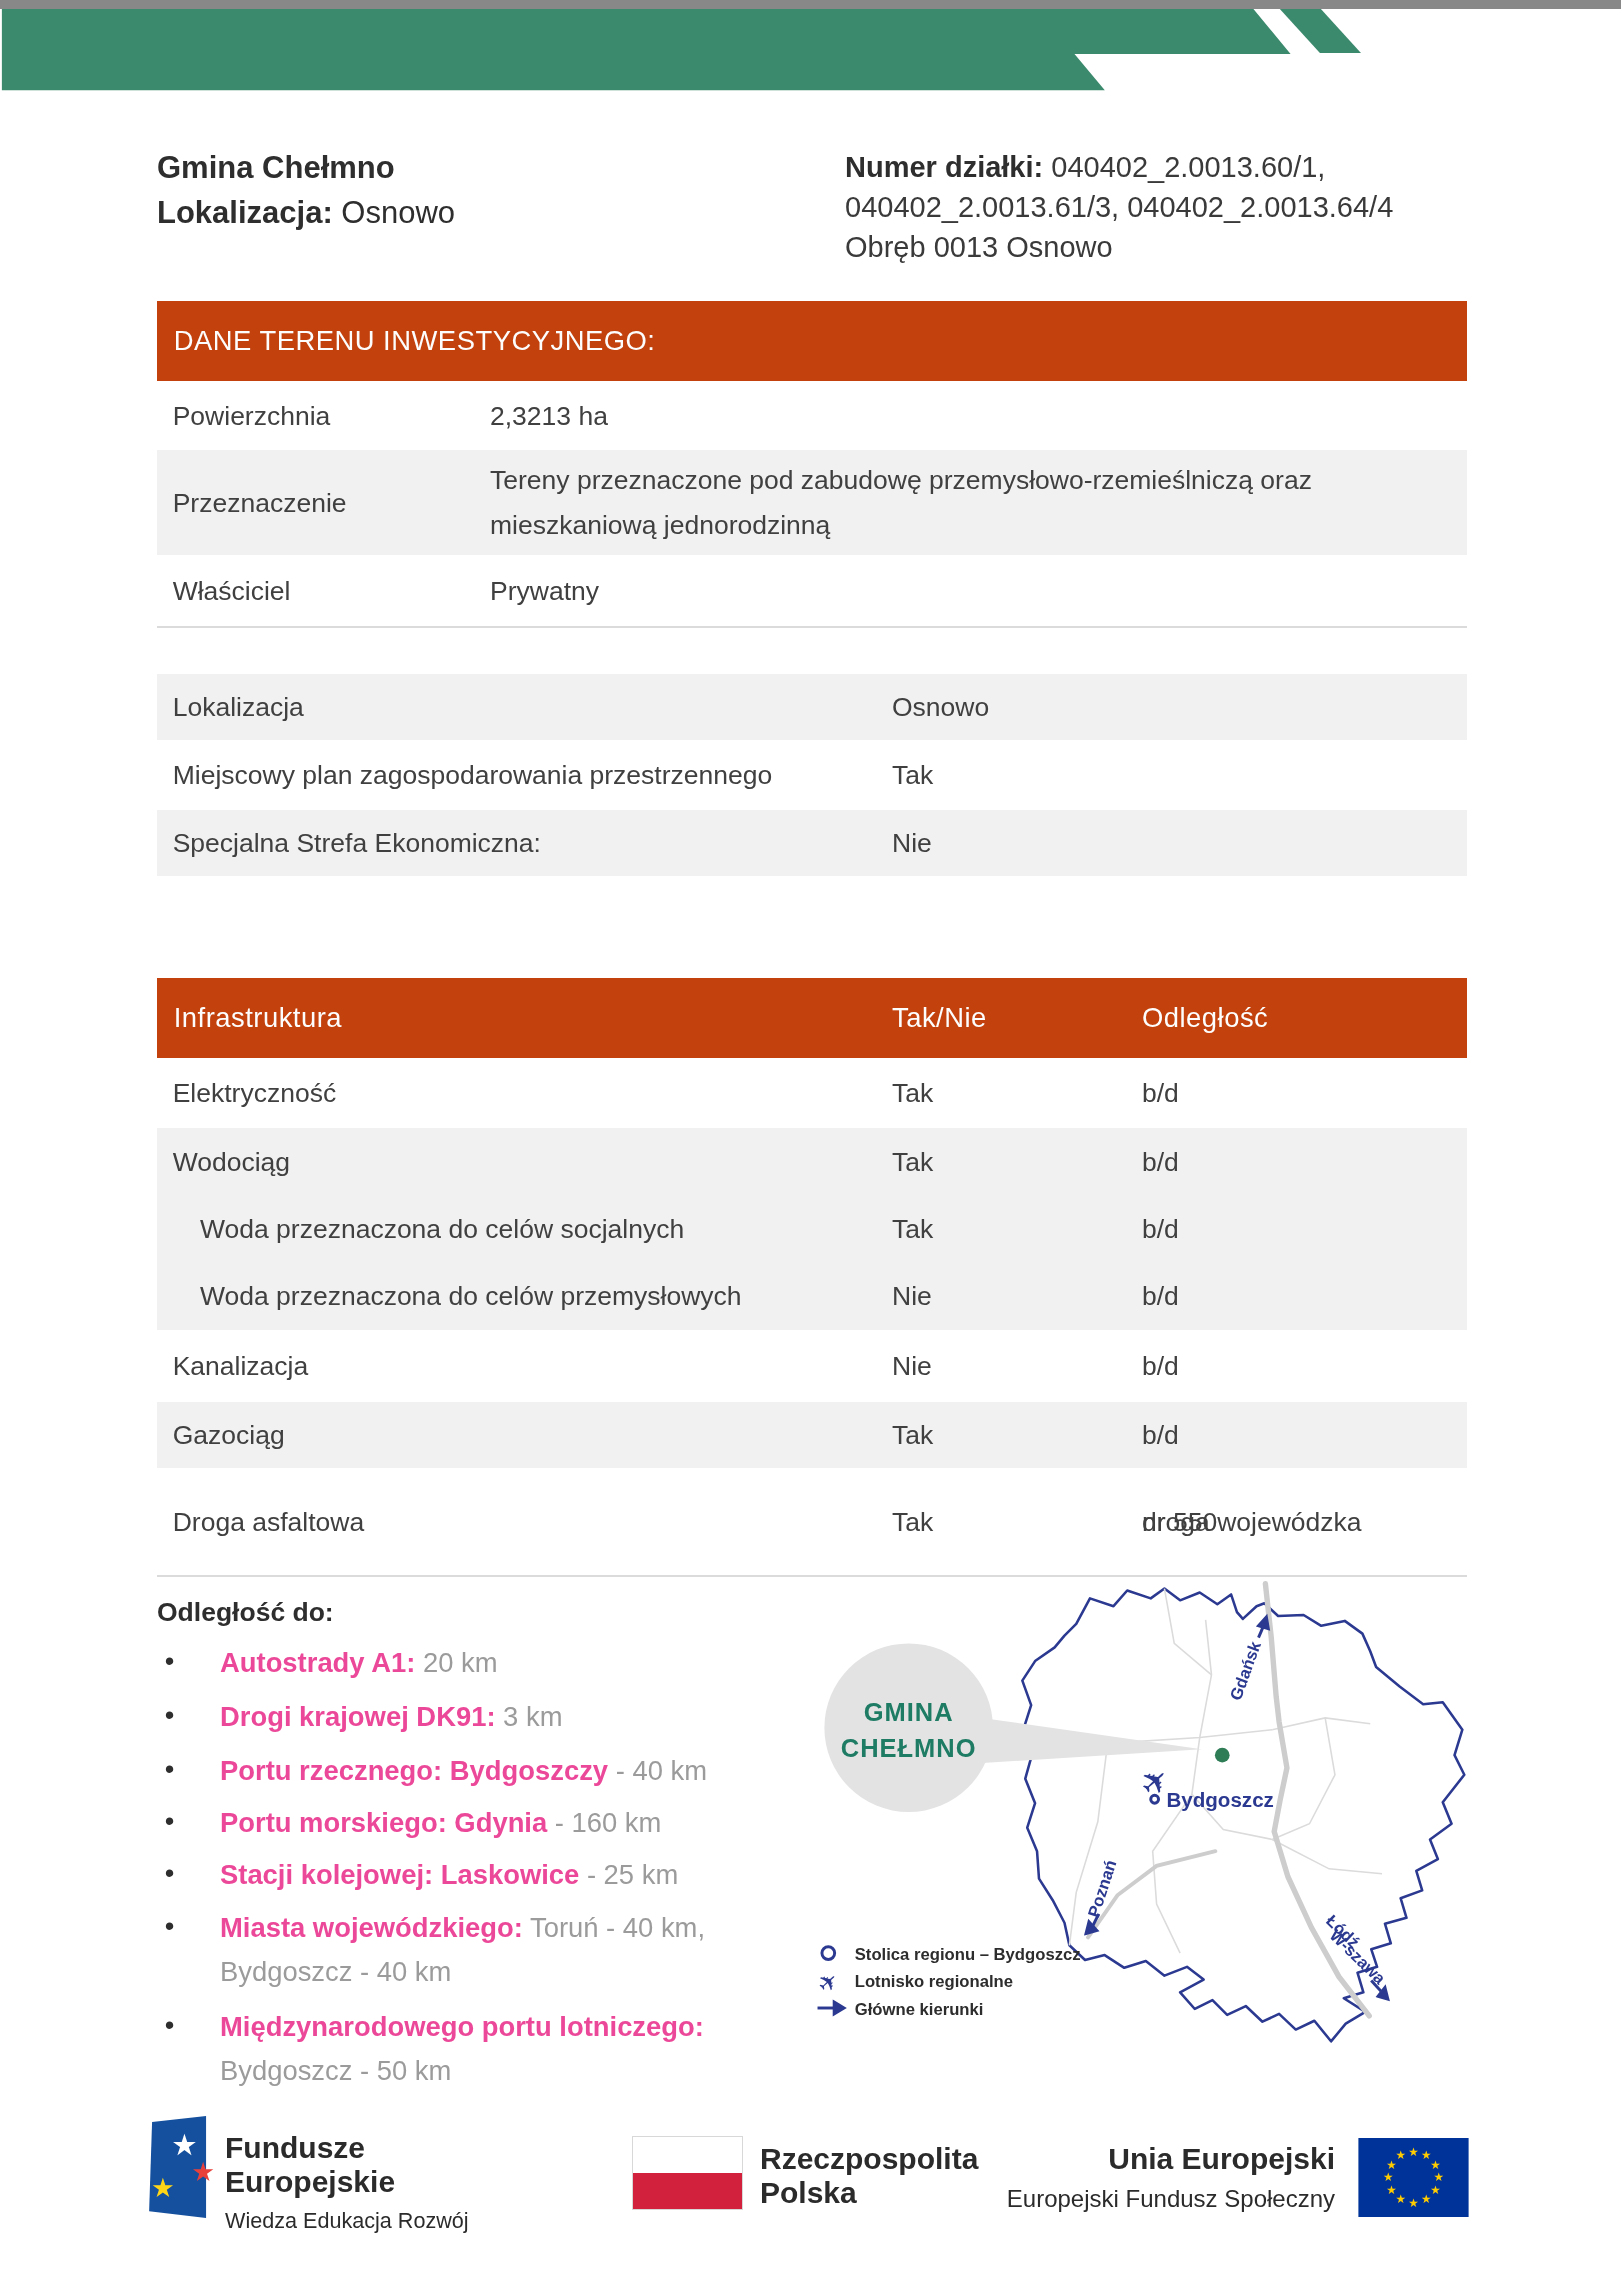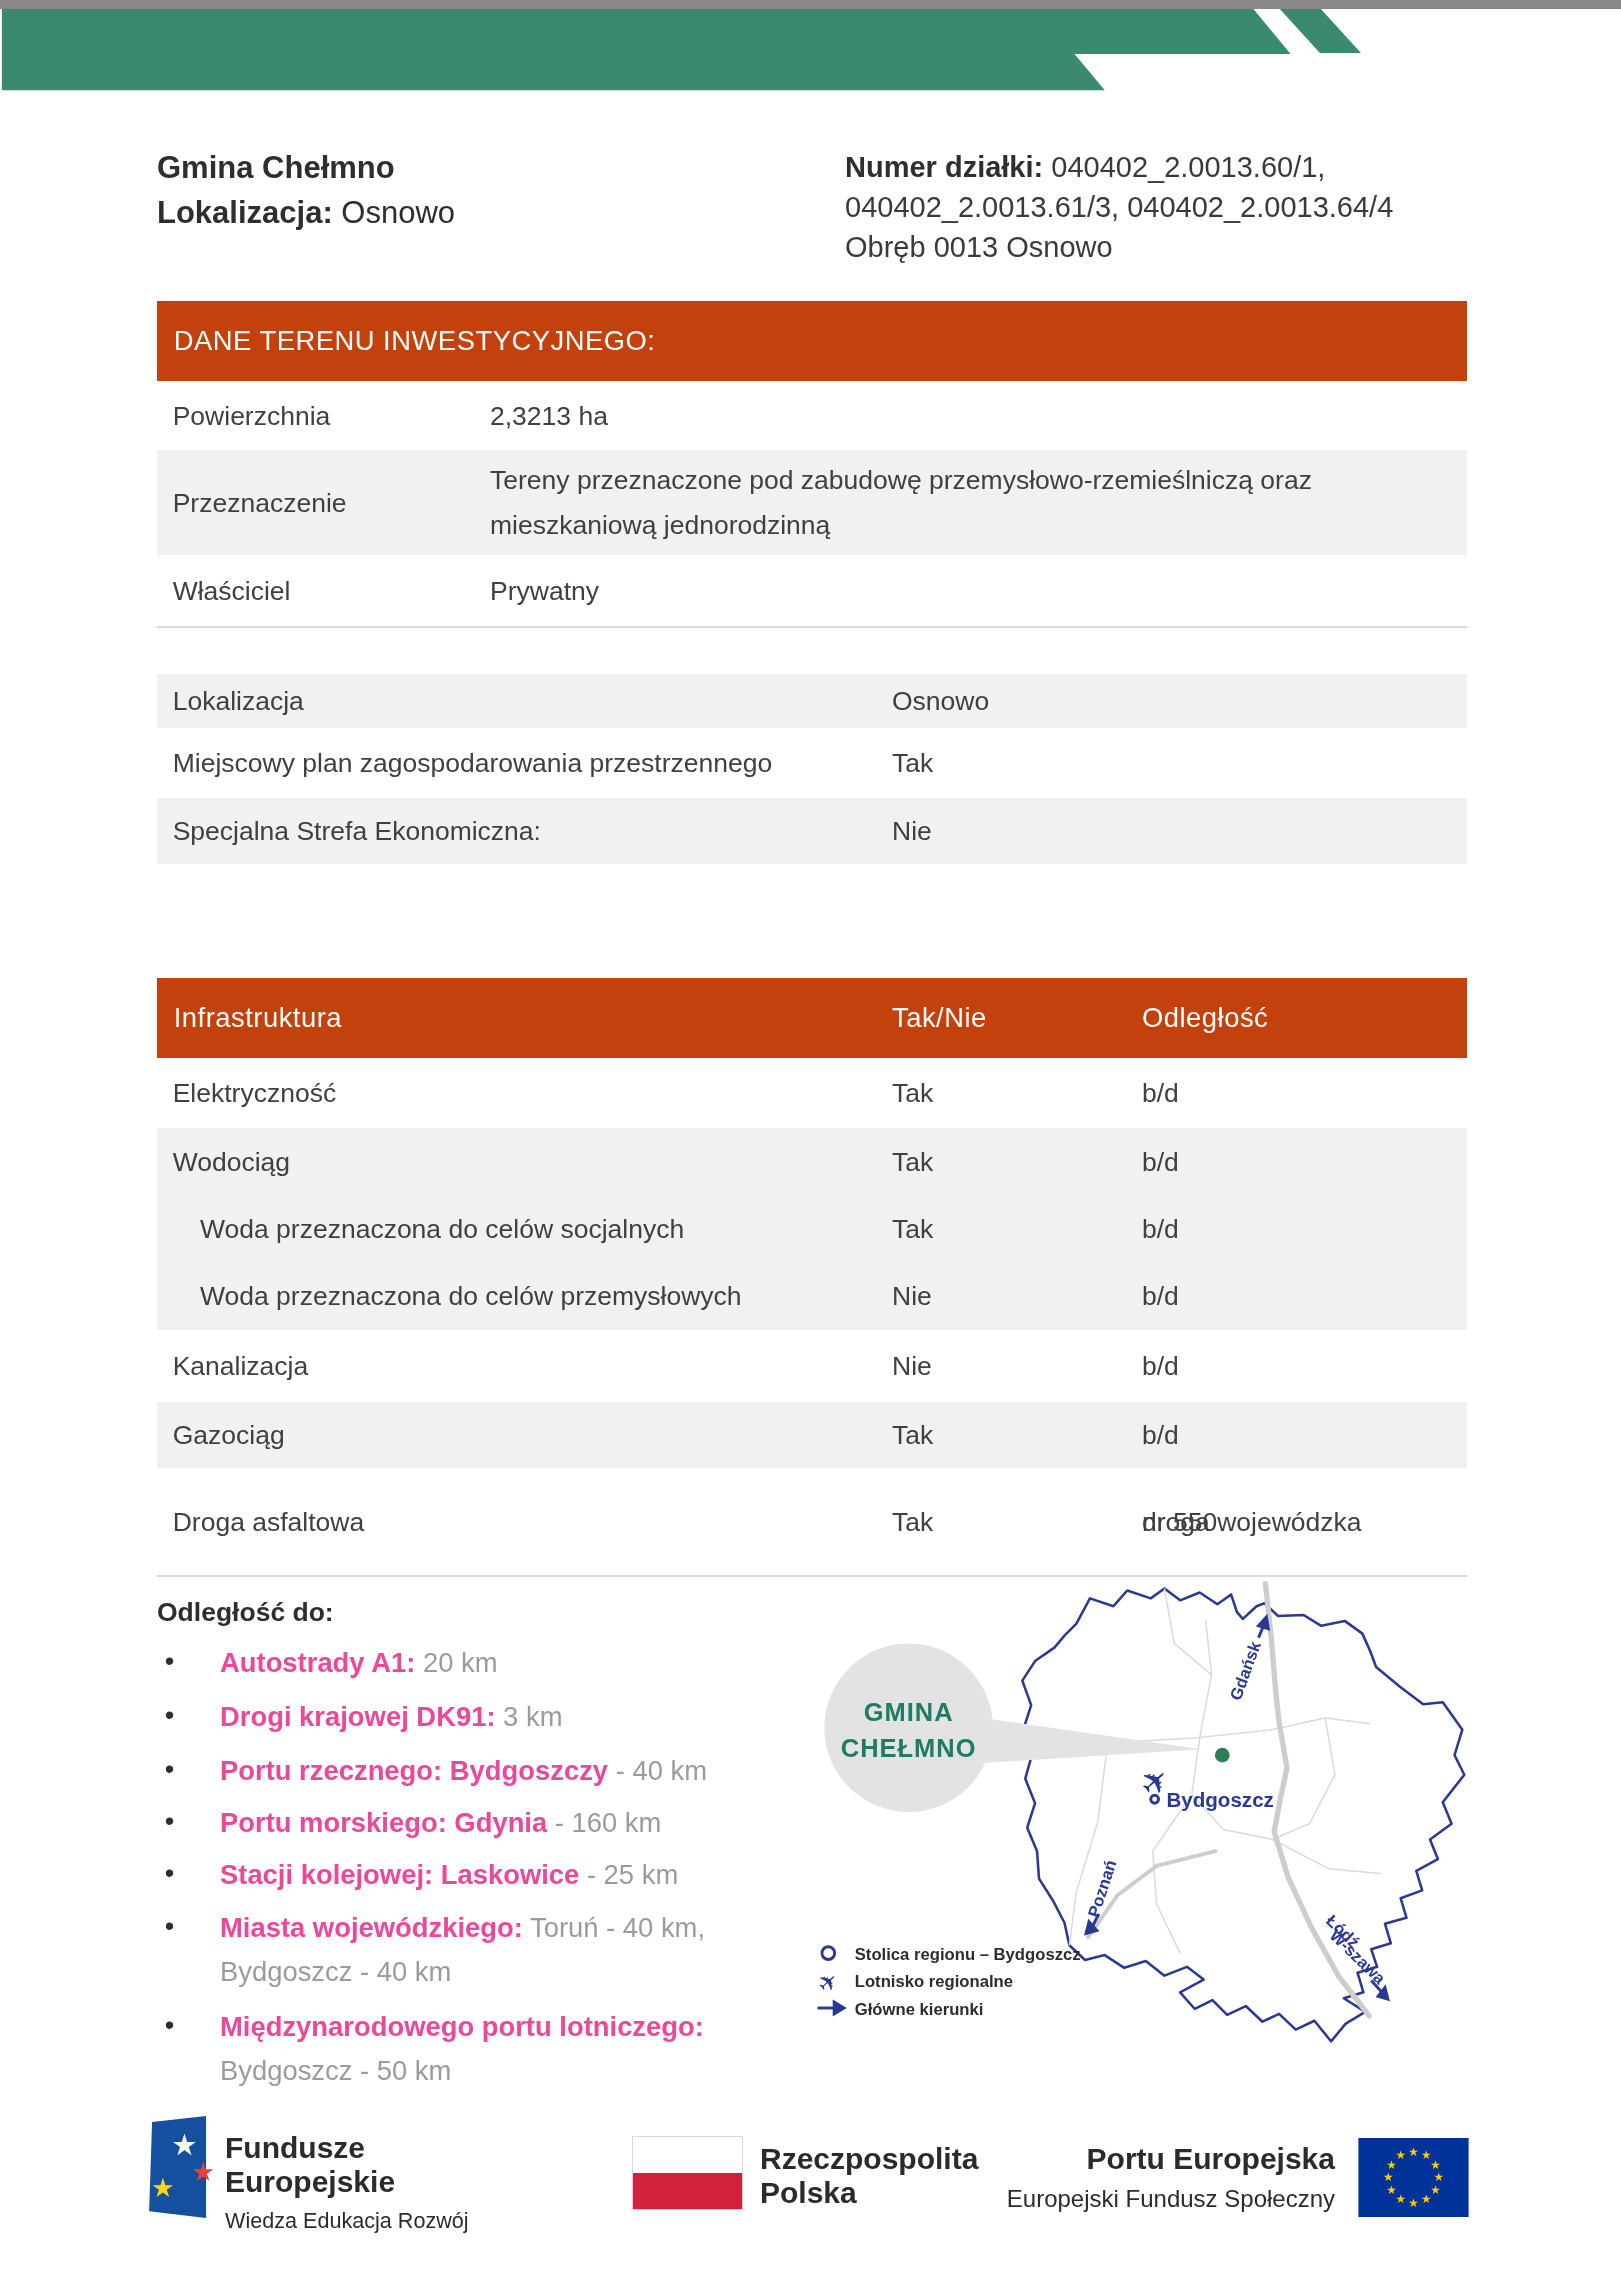--- a/index.html
+++ b/index.html
@@ -79,21 +79,21 @@
       <span class="c1">Przeznaczenie</span>
       <span class="cv wrap">Tereny przeznaczone pod zabudowę przemysłowo-rzemieślniczą oraz mieszkaniową jednorodzinną</span>
     </div>
     <div class="row" style="height:71px">
       <span class="c1">Właściciel</span>
       <span class="cv">Prywatny</span>
     </div>
   </div>
 
   <div class="tbl" style="top:665px">
-    <div class="row shade" style="height:54px">
+    <div class="row shade" style="height:66px">
       <span class="c1">Lokalizacja</span>
       <span class="c2">Osnowo</span>
     </div>
     <div class="row" style="height:70px">
       <span class="c1">Miejscowy plan zagospodarowania przestrzennego</span>
       <span class="c2">Tak</span>
     </div>
     <div class="row shade" style="height:66px">
       <span class="c1">Specjalna Strefa Ekonomiczna:</span>
       <span class="c2">Nie</span>
@@ -265,21 +265,21 @@
   <div class="pl-flag">
       <div class="w"></div>
       <div class="r"></div>
     </div>
   <div class="ft-text" style="left:760px;top:2133px">
     <div class="ft-title">Rzeczpospolita</div>
     <div class="ft-title">Polska</div>
   </div>
 
   <div class="eu-block">
-    <div class="ft-title">Portu Europejska</div>
+    <div class="ft-title">Unia Europejski</div>
     <div class="ft-sub" style="font-size:24px">Europejski Fundusz Społeczny</div>
   </div>
   <svg class="abs" style="left:1358px;top:2129px" width="111" height="79" viewBox="0 0 113 81">
     <rect width="113" height="81" fill="#003399"></rect>
     <g fill="#FFCC00" font-size="12" text-anchor="middle">
       <text x="56.5" y="18.5">★</text>
         <text x="69.5" y="22">★</text>
         <text x="79" y="31.5">★</text>
       <text x="82.5" y="44.5">★</text>
         <text x="79" y="57.5">★</text>

